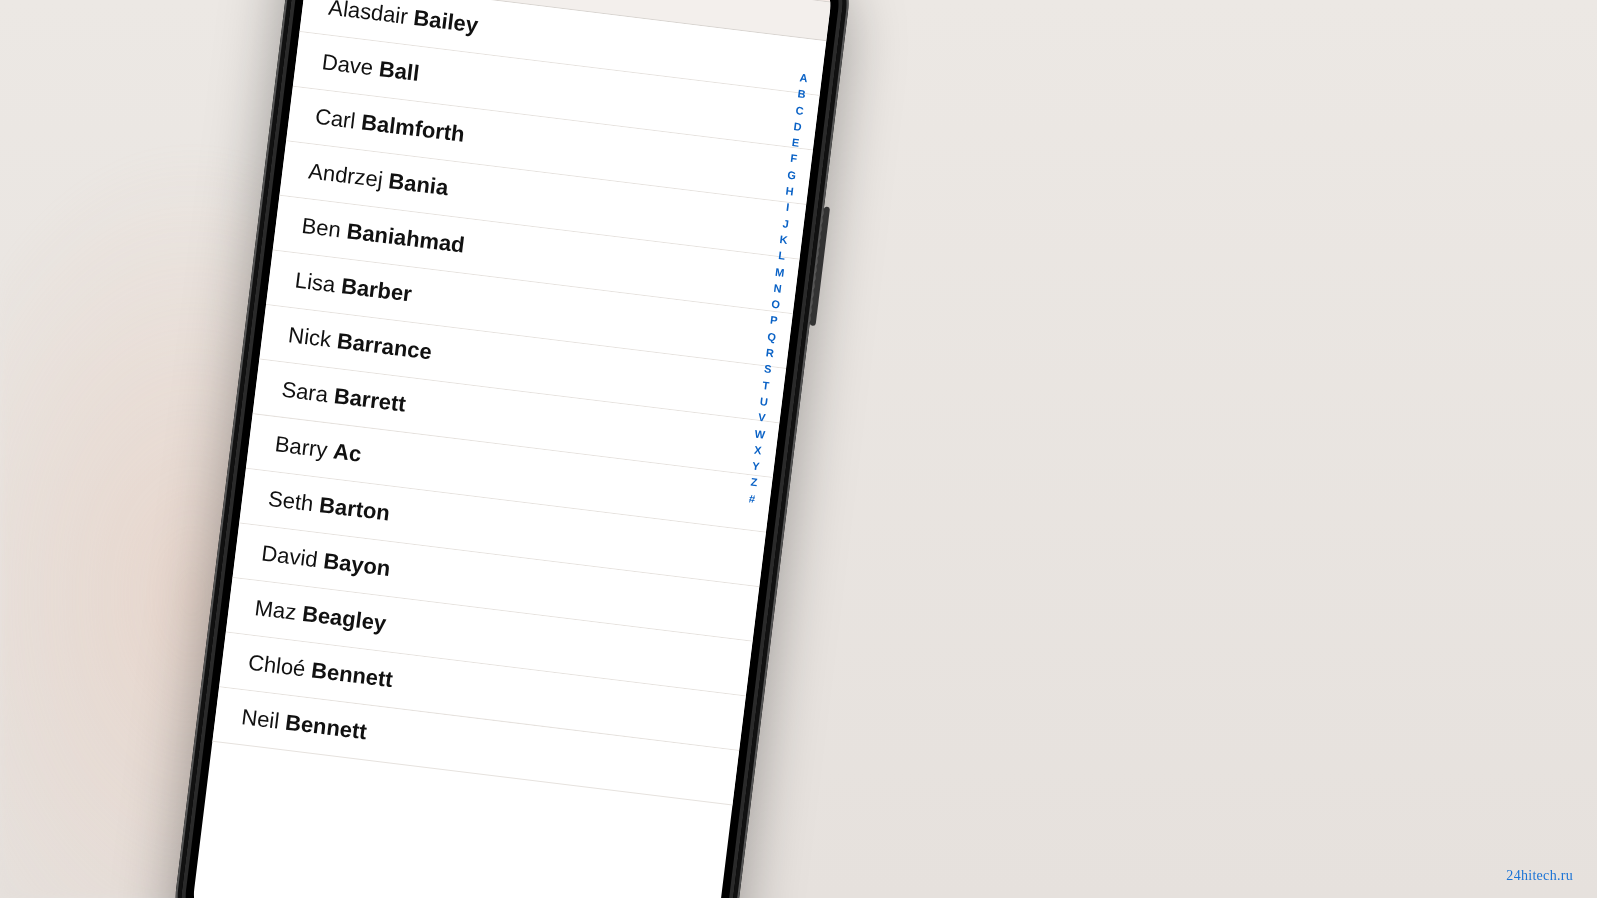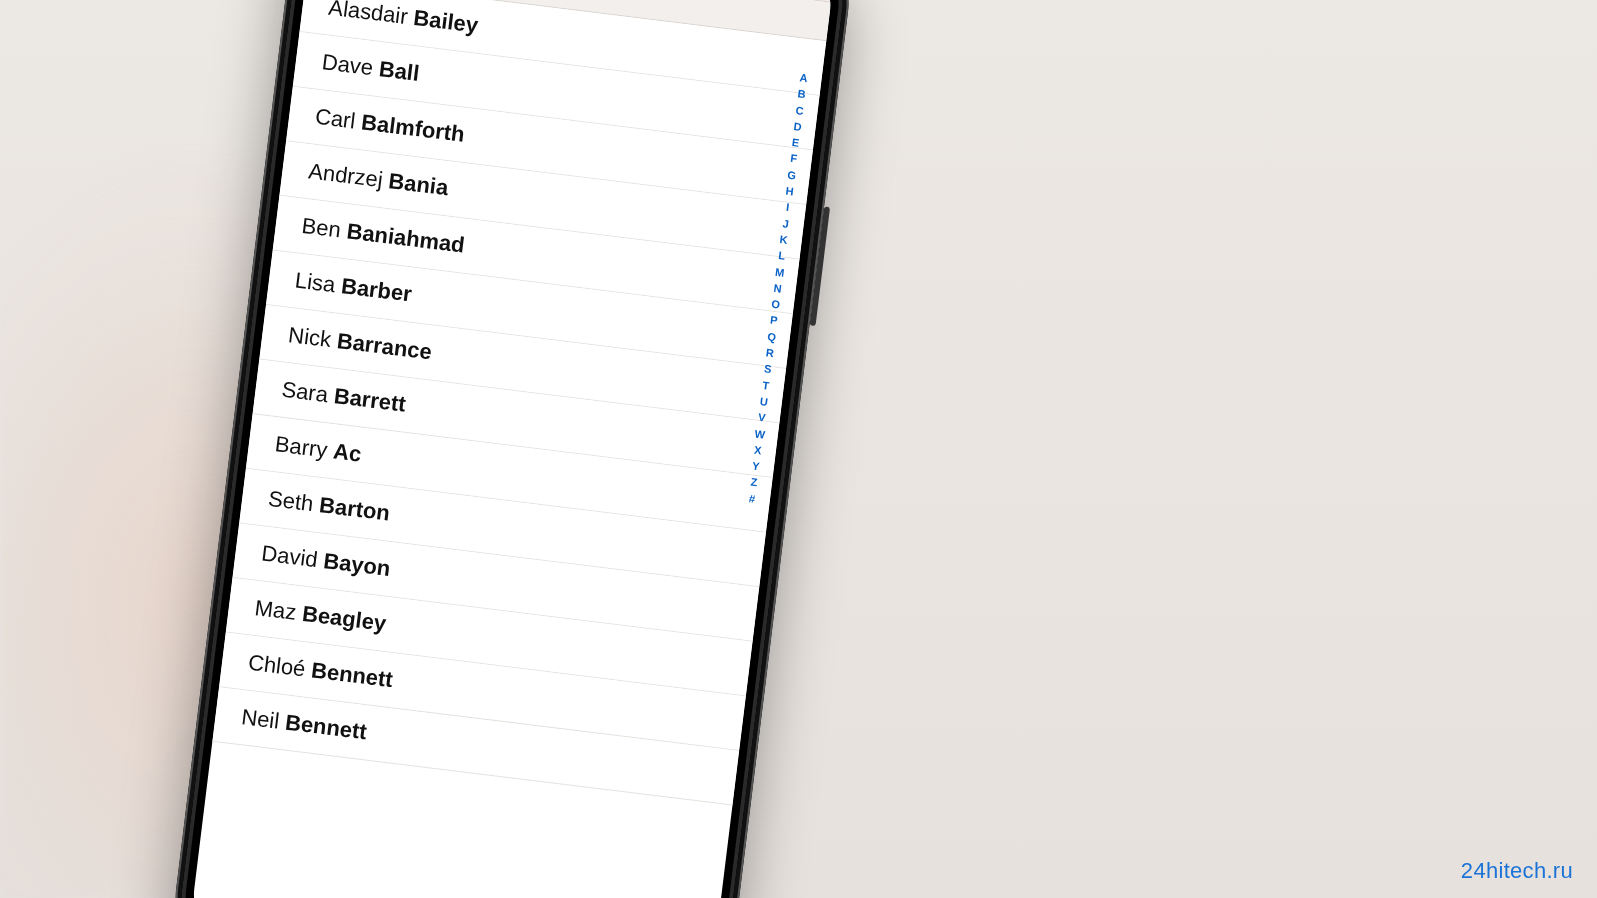--- a/index.html
+++ b/index.html
@@ -115,23 +115,23 @@
       font-size: 11px;
       font-weight: 600;
       color: #0a62c6;
       line-height: 1.3;
       cursor: pointer;
     }
     .watermark {
       position: absolute;
       right: 24px;
       bottom: 14px;
-      font-size: 22px;
+      font-size: 14px;
       color: #1a73d6;
-      font-family: Liberation Sans, sans-serif;
+      font-family: Liberation Serif, serif;
       letter-spacing: 0.3px;
     }
   </style>
 </head>
 <body>
 
 <div class="scene">
   <div class="hand-hint"></div>
 
   <div class="phone">

